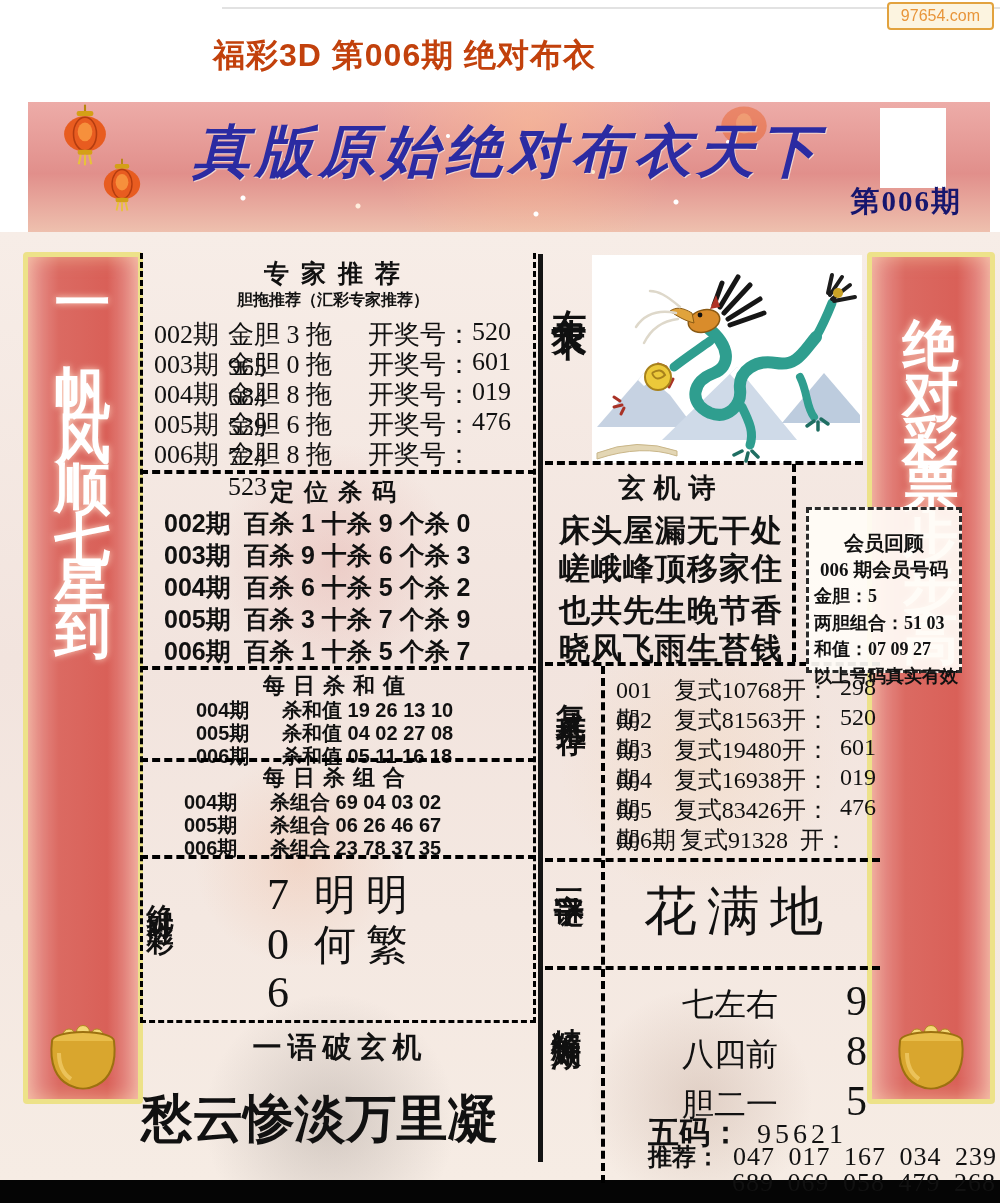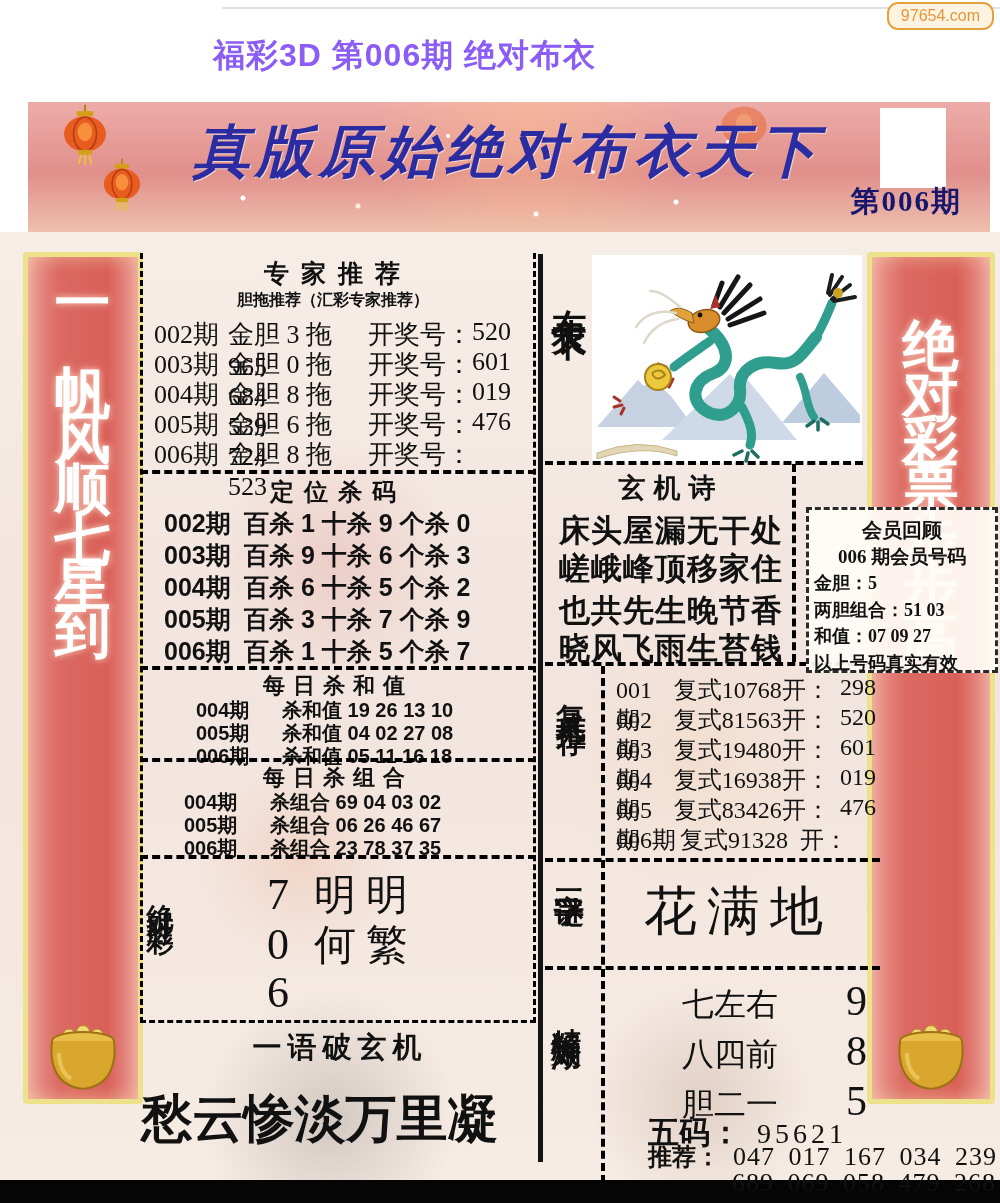--- a/index.html
+++ b/index.html
@@ -9,23 +9,23 @@
   .serif{font-family:"Liberation Serif",serif;}
   .sans{font-family:"Liberation Sans",sans-serif;}
   .b{font-weight:bold;}
   .center{text-align:center;}
   .dh{position:absolute;border-top:4px dashed #000;height:0;}
   .dv{position:absolute;border-left:4px dashed #000;width:0;}
   .vlab{position:absolute;writing-mode:vertical-lr;text-orientation:upright;
         font-family:"Liberation Sans",sans-serif;font-weight:bold;color:#101010;line-height:1;}
   
   .badge{position:absolute;top:2px;right:6px;background:#fcf4e0;border:2px solid #e2a23e;
-         color:#e8953a;font:16px "Liberation Sans",sans-serif;padding:3px 12px;border-radius:11px;}
+         color:#e8953a;font:16px "Liberation Sans",sans-serif;padding:3px 12px;border-radius:4px;}
   .page-title{position:absolute;left:213px;top:34px;font-family:"Liberation Sans",sans-serif;
-              font-weight:bold;font-size:32px;color:#8b5cf6;letter-spacing:1px;}
+              font-weight:bold;font-size:32px;color:#c2410c;letter-spacing:1px;}
   .top-line{position:absolute;left:222px;top:7px;width:778px;border-top:2px solid #e2e2e2;}
   
   .banner{position:absolute;left:28px;top:102px;width:962px;height:130px;overflow:hidden;
     background:
       radial-gradient(circle 3px at 215px 96px,#fff 0 2px,transparent 3px),
       radial-gradient(circle 2px at 258px 58px,#fff 0 1.5px,transparent 2.5px),
       radial-gradient(circle 3px at 330px 104px,#ffeedd 0 2px,transparent 3px),
       radial-gradient(circle 2px at 420px 34px,#fff 0 1.5px,transparent 2.5px),
       radial-gradient(circle 3px at 508px 112px,#fff 0 2px,transparent 3px),
       radial-gradient(circle 2px at 565px 70px,#ffeecc 0 1.5px,transparent 2.5px),
@@ -79,23 +79,23 @@
   
   .dragon-box{position:absolute;left:592px;top:255px;width:270px;height:208px;background:#fff;z-index:2;}
   .poem-line{font-size:31px;font-weight:bold;line-height:38px;letter-spacing:1px;}
   .crow{display:flex;align-items:baseline;height:30px;font-size:24px;}
   .cp{width:64px;}
   .ck{width:120px;}
   .cr{display:flex;gap:10px;}
   .trow{display:flex;align-items:baseline;justify-content:space-between;height:50px;}
   .tclue{font-size:32px;}
   .tdigit{font-size:42px;}
-  .member{position:absolute;left:806px;top:507px;width:192px;height:166px;box-sizing:border-box;
+  .member{position:absolute;left:806px;top:507px;width:156px;height:166px;box-sizing:border-box;
     border:3px dashed #2a2a2a;background:rgba(255,252,246,.93);z-index:6;
-    padding:7px 5px;font-weight:bold;font-size:18px;line-height:26.5px;white-space:nowrap;}
+    padding:20px 5px;font-weight:bold;font-size:18px;line-height:26.5px;white-space:nowrap;}
 </style>
 </head>
 <body>
 
 <div id="page">
 
   <div class="top-line"></div>
   <div class="badge">97654.com</div>
   <div class="page-title">福彩3D 第006期 绝对布衣</div>
 

